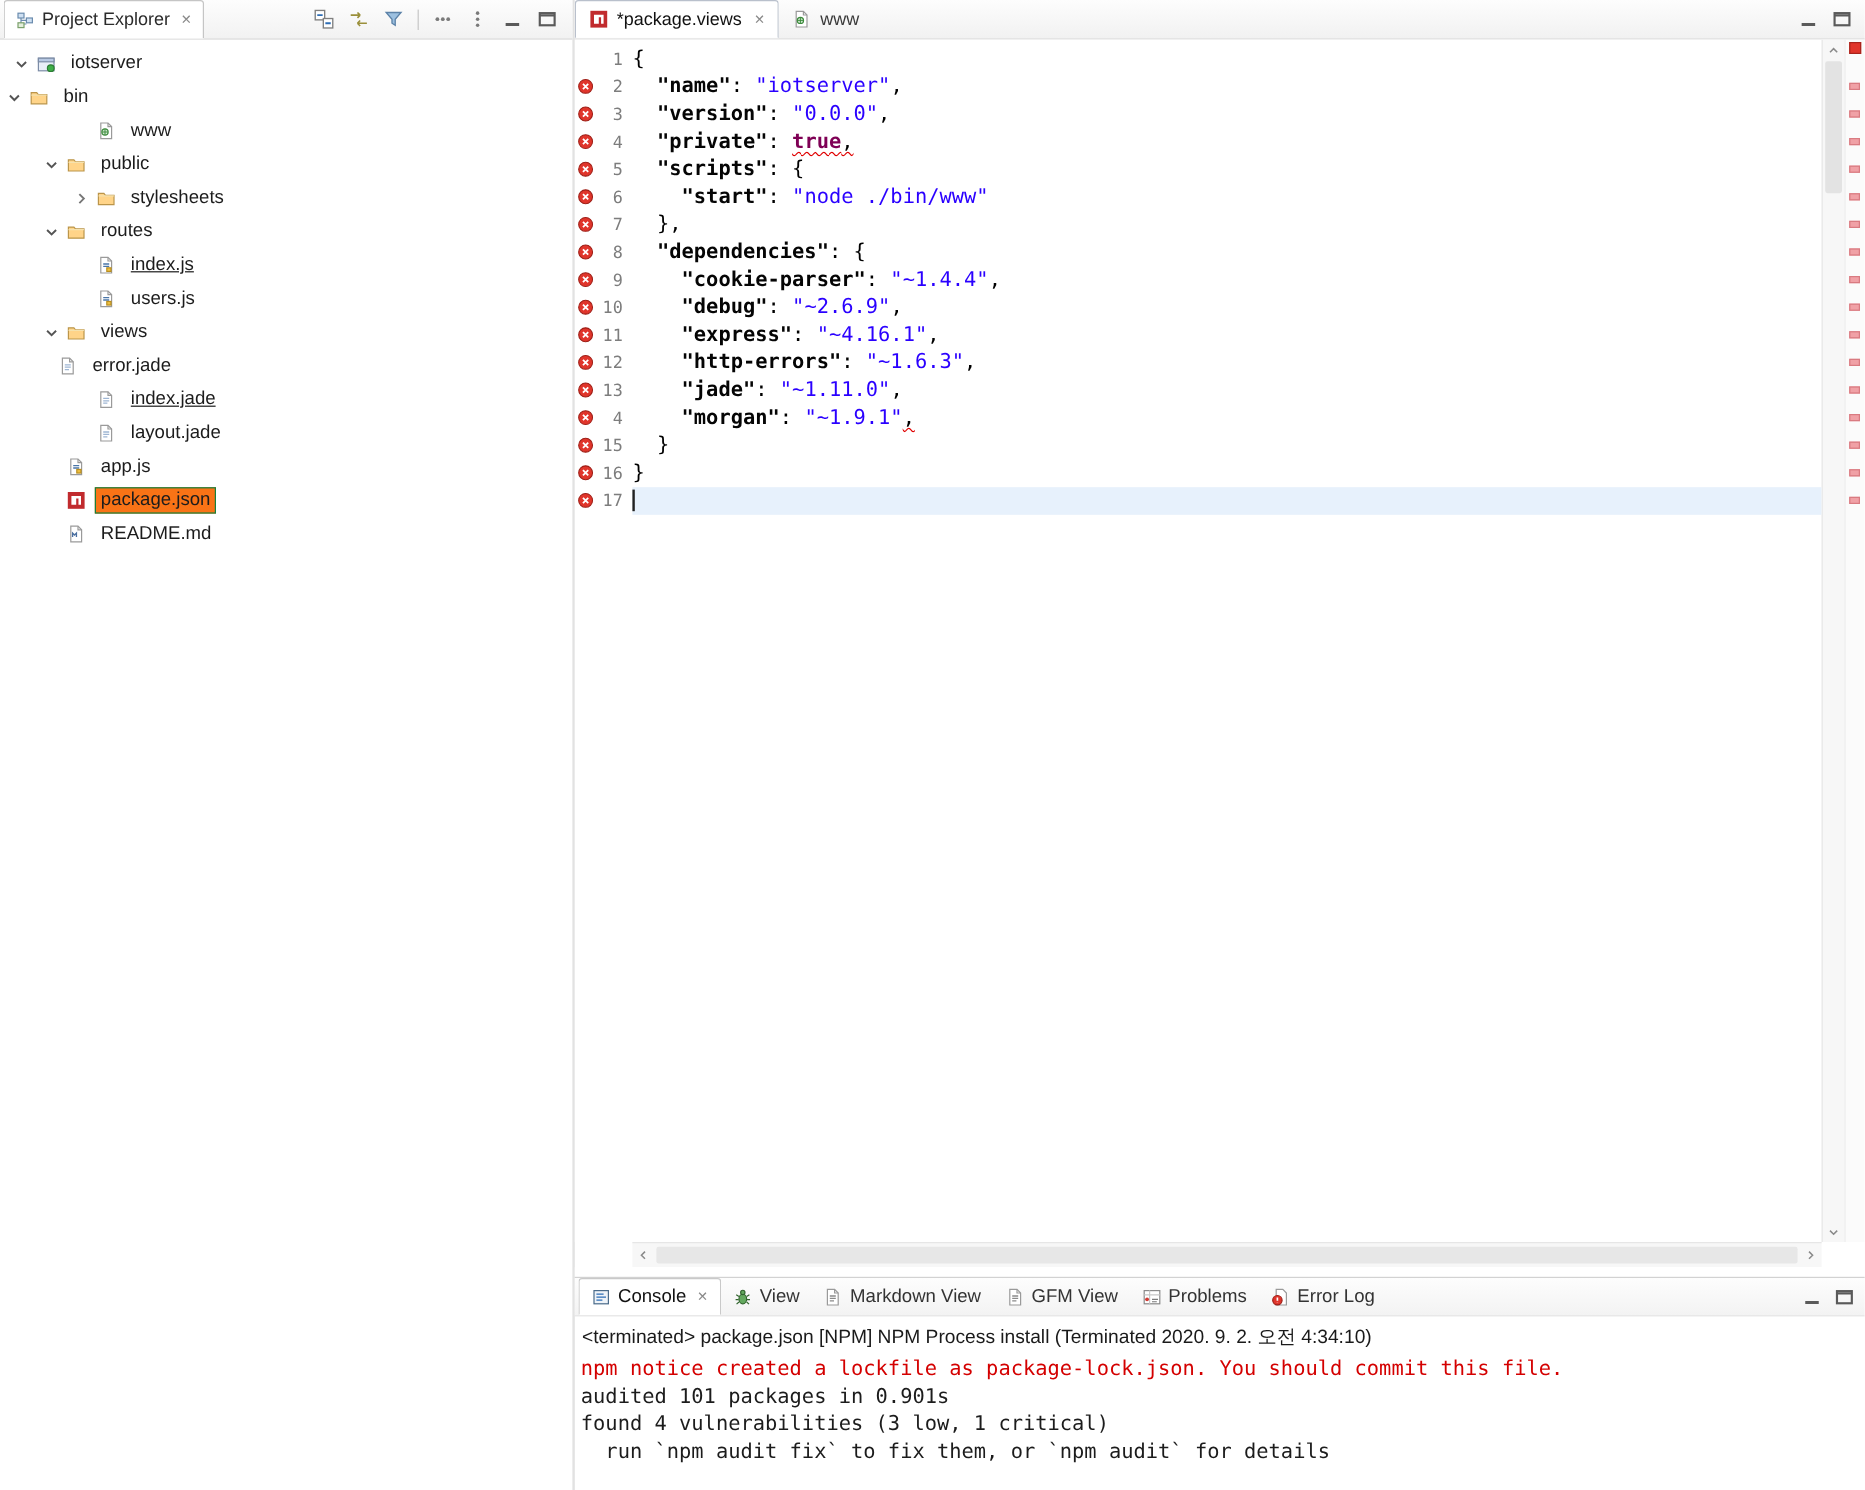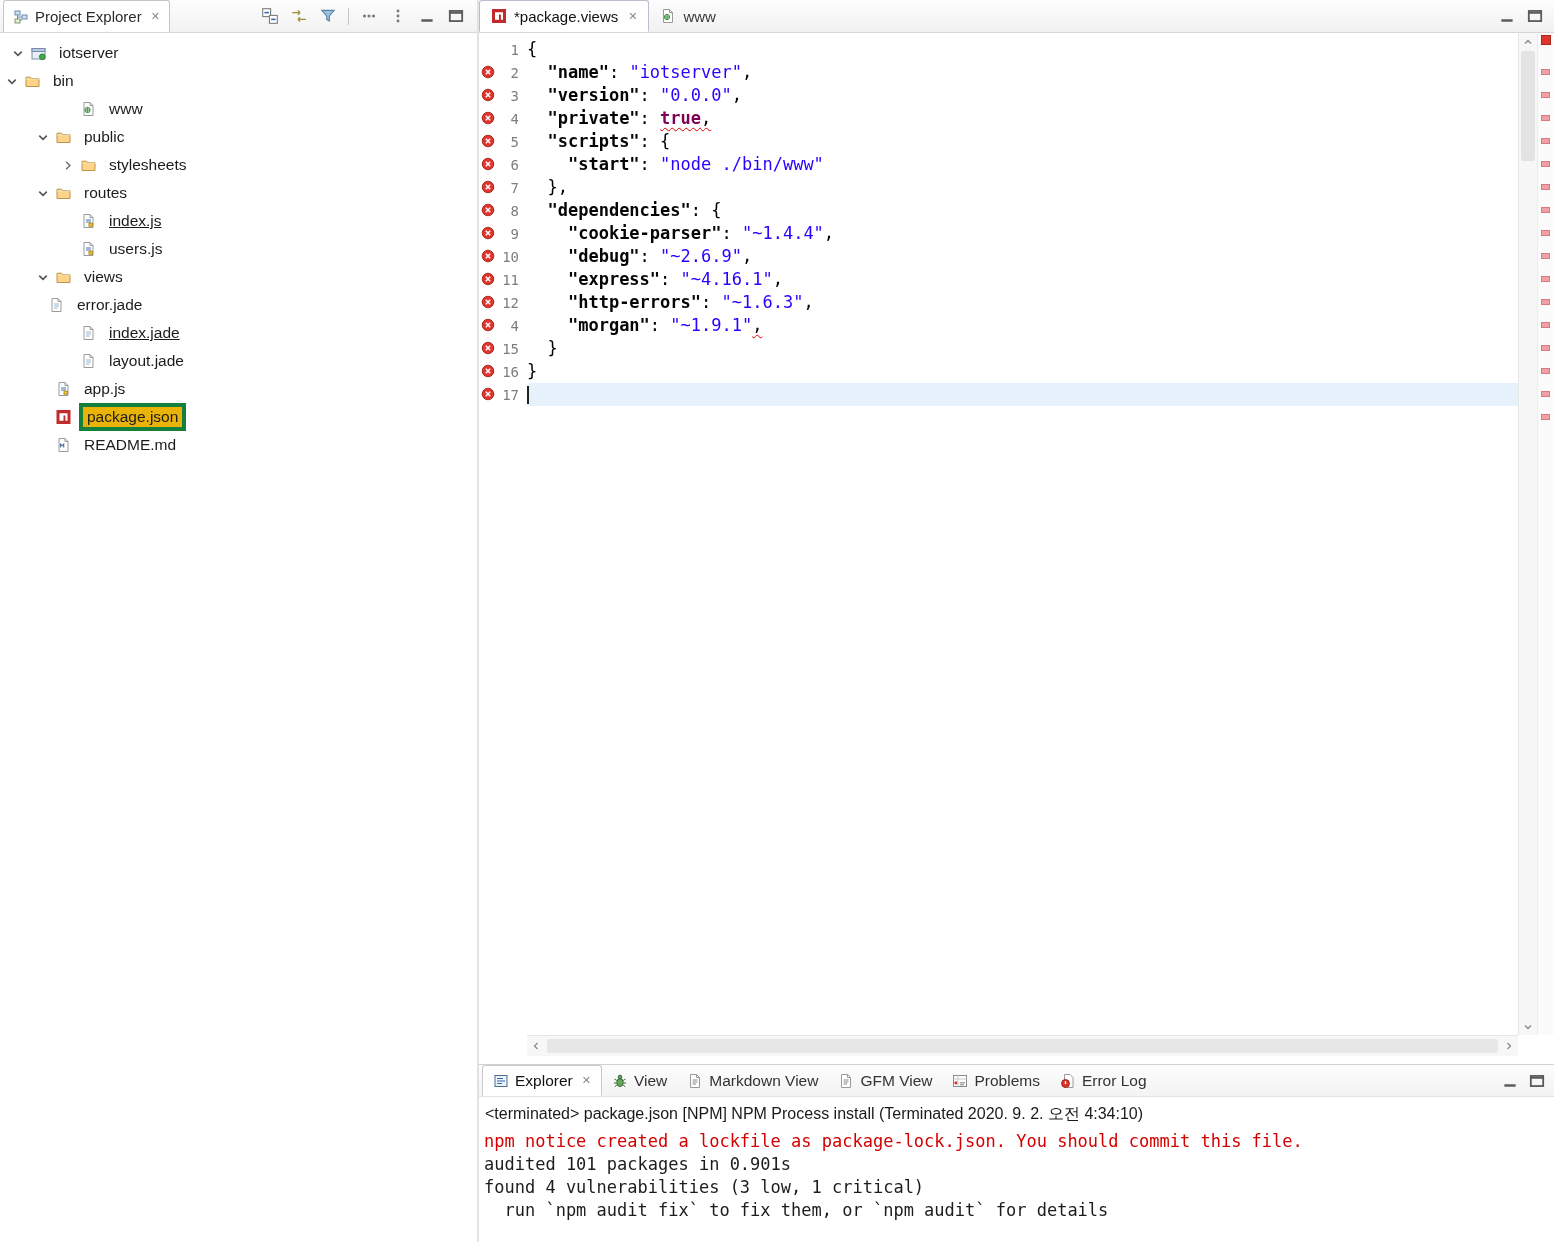--- a/index.html
+++ b/index.html
@@ -17,21 +17,21 @@
   .view-tools{display:flex;align-items:center;gap:11px;padding-right:12px}
   .tool{width:18px;height:18px;display:inline-flex}
   .tool svg,.twistie svg,.ticon svg,.ticon16 svg,.m svg,.sicon svg{width:100%;height:100%}
   .tsep{width:1px;height:17px;background:#c6c6c6}
   .tree{flex:1;overflow:hidden;padding-top:6px}
   .tree-row{height:28px;display:flex;align-items:center;font-size:15.5px;color:#1c1c1c;white-space:nowrap;cursor:default}
   .twistie{width:24px;height:15px;flex:none;display:inline-flex;justify-content:center}
   .ticon{width:17px;height:16px;margin-right:7px;flex:none;display:inline-flex}
   .ticon16{width:16px;height:16px;flex:none;display:inline-flex}
   .tlabel{padding:1px 4px;border:1px solid transparent}
-  .tree-row.selected .tlabel{background:#eab308;border:4px solid #15803d}
+  .tree-row.selected .tlabel{background:#f97316;border:1px solid #15803d}
 
   
   .right{flex:1;display:flex;flex-direction:column;min-width:0}
   .editor-stack{height:1056px;flex:none;display:flex;flex-direction:column}
   .ed-tabbar{height:33px;flex:none;display:flex;justify-content:space-between;align-items:stretch;
     background:linear-gradient(#fdfdfd,#f1f1f1);border-bottom:1px solid #d6d6d6}
   .ed-tabs{display:flex;align-items:stretch}
   .ed-tab{display:flex;align-items:center;gap:7px;padding:0 11px;font-size:15px;color:#3a3a3a}
   .ed-tab.active{background:#fff;border:1px solid #b9c0cc;border-bottom:1px solid #fff;border-radius:3px 3px 0 0;color:#111}
   .ed-tools{display:flex;align-items:center;gap:10px;padding-right:10px}
@@ -491,20 +491,30 @@
             </div>
             <div class="code-row">
               <span class="m">
                 <svg viewBox="0 0 16 16">
                   <circle cx="8" cy="8" r="6.6" fill="#e0352b" stroke="#9e1f17"></circle>
                   <path d="M5.5 5.5l5 5M10.5 5.5l-5 5" stroke="#fff" stroke-width="1.7"></path>
                 </svg>
               </span>
               <span class="ln">12</span>
               <span class="code"><span class="tok-p">    </span><span class="tok-k">"http-errors"</span><span class="tok-p">: </span><span class="tok-s">"~1.6.3"</span><span class="tok-p">,</span></span>
+            </div>
+            <div class="code-row">
+              <span class="m">
+                <svg viewBox="0 0 16 16">
+                  <circle cx="8" cy="8" r="6.6" fill="#e0352b" stroke="#9e1f17"></circle>
+                  <path d="M5.5 5.5l5 5M10.5 5.5l-5 5" stroke="#fff" stroke-width="1.7"></path>
+                </svg>
+              </span>
+              <span class="ln">13</span>
+              <span class="code"><span class="tok-p">    </span><span class="tok-k">"jade"</span><span class="tok-p">: </span><span class="tok-s">"~1.11.0"</span><span class="tok-p">,</span></span>
             </div>
             <div class="code-row">
               <span class="m">
                 <svg viewBox="0 0 16 16">
                   <circle cx="8" cy="8" r="6.6" fill="#e0352b" stroke="#9e1f17"></circle>
                   <path d="M5.5 5.5l5 5M10.5 5.5l-5 5" stroke="#fff" stroke-width="1.7"></path>
                 </svg>
               </span>
               <span class="ln">4</span>
               <span class="code"><span class="tok-p">    </span><span class="tok-k">"morgan"</span><span class="tok-p">: </span><span class="tok-s">"~1.9.1"</span><span class="tok-p sq">,</span></span>
@@ -598,21 +608,21 @@
     <section class="console-stack">
       <div class="con-tabbar">
         <div class="con-tabs" id="con-tabs">
             <div class="con-tab active">
               <span class="ticon16">
                 <svg viewBox="0 0 16 16">
                   <rect x="2" y="2.5" width="12" height="11" fill="#eef3f8" stroke="#4a6b8a"></rect>
                   <path d="M4 5.5h6M4 8h8M4 10.5h5" stroke="#2d6db5" stroke-width="1.1"></path>
                 </svg>
               </span>
-              <span class="con-tab-label">Explorer</span>
+              <span class="con-tab-label">Console</span>
               <span class="tab-close">✕</span>
             </div>
             <div class="con-tab">
               <span class="ticon16">
                 <svg viewBox="0 0 16 16">
                   <ellipse cx="8" cy="9.5" rx="3.2" ry="4" fill="#63a95e" stroke="#33662f"></ellipse>
                   <circle cx="8" cy="4" r="1.8" fill="#63a95e" stroke="#33662f"></circle>
                   <path d="M4.8 7.5L2.5 6M11.2 7.5L13.5 6M4.5 10H2M11.5 10H14M4.8 12l-2 1.8M11.2 12l2 1.8" stroke="#33662f" fill="none"></path>
                 </svg>
               </span>

